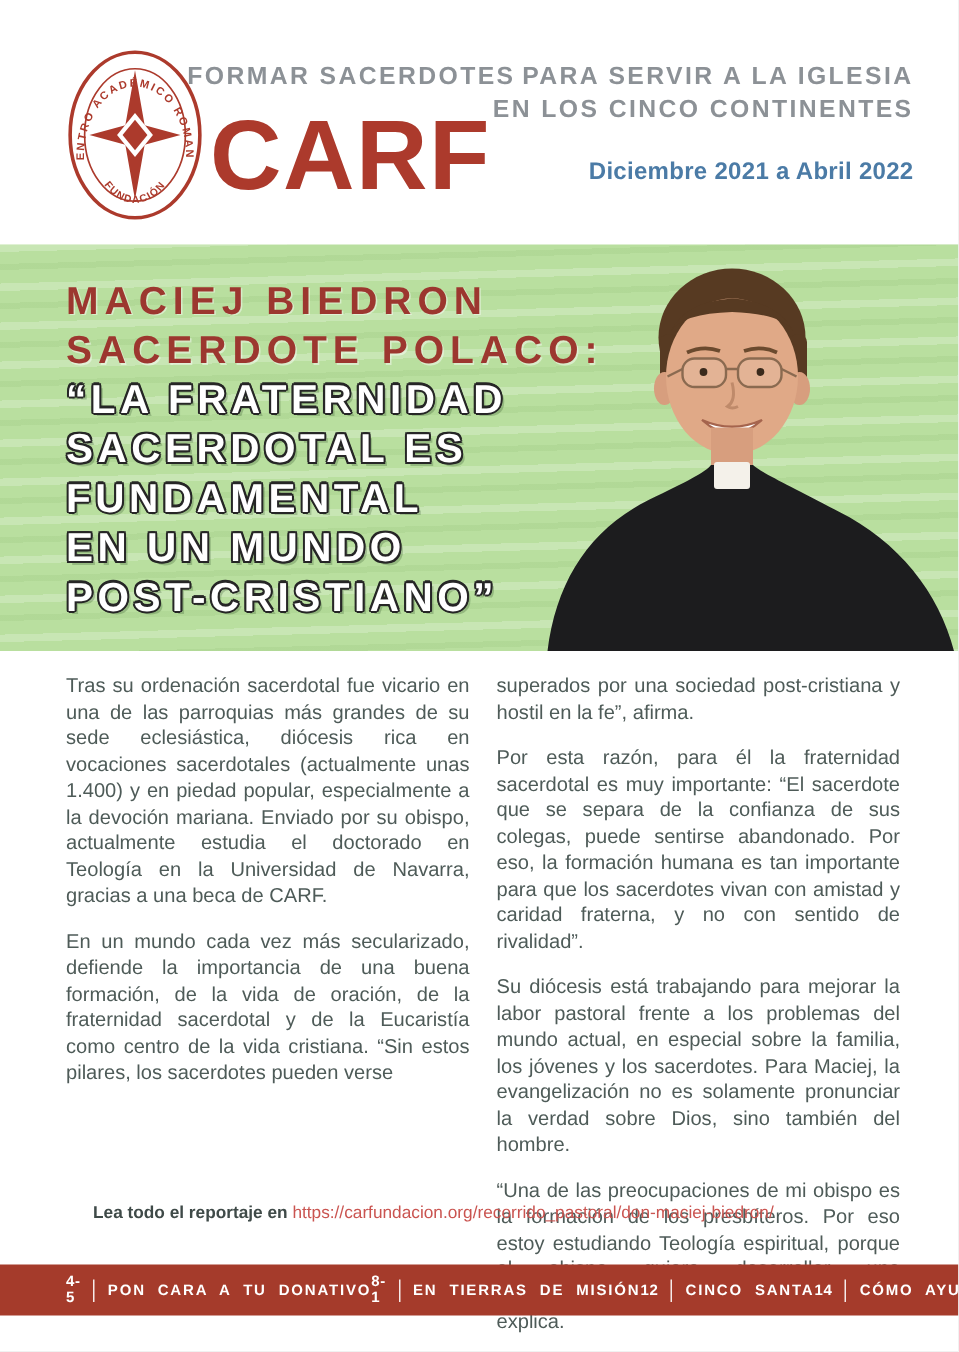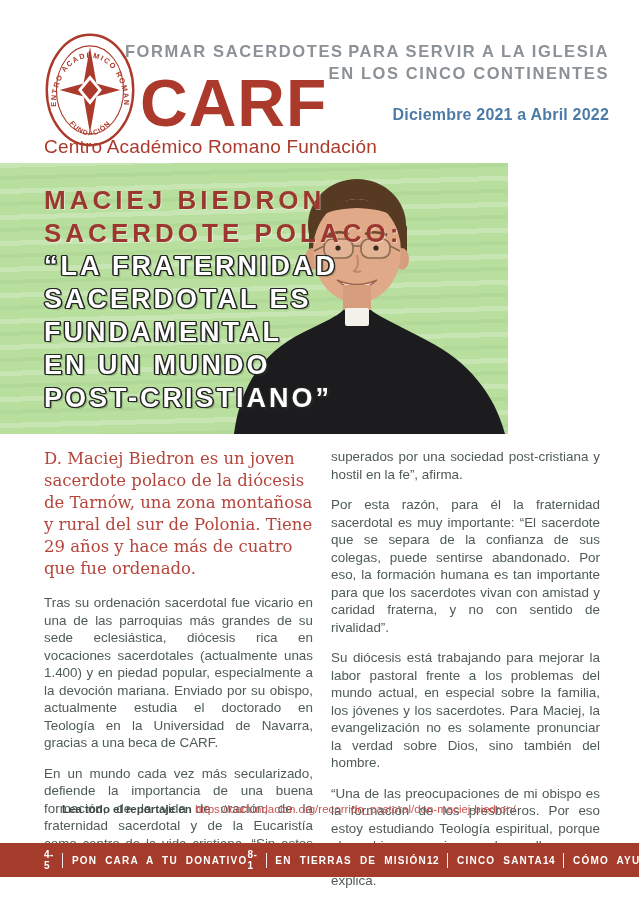--- a/index.html
+++ b/index.html
@@ -28,21 +28,21 @@
     letter-spacing:1.6px; white-space:nowrap;
   }
   .issue-date {
     margin-top:22px; color:#4b7ba6; font-weight:700; font-size:16px;
     letter-spacing:0.2px;
     margin-left:20px;
   }
 
   
   .hero {
-    position:absolute; left:0; top:163px; width:508px; height:271px;
+    position:absolute; left:0; top:163px; width:639px; height:271px;
     background:#b9df9f;
     background-image:
       repeating-linear-gradient(178.5deg,
         rgba(255,255,255,0.22) 0px, rgba(255,255,255,0.22) 5px,
         rgba(255,255,255,0.0) 5px, rgba(255,255,255,0.0) 13px,
         rgba(120,170,90,0.12) 13px, rgba(120,170,90,0.12) 17px,
         rgba(255,255,255,0.0) 17px, rgba(255,255,255,0.0) 26px);
   }
   .hero-title { position:absolute; left:44px; top:21px; z-index:3; }
   .hero-line { display:block; white-space:nowrap; font-weight:700; }
@@ -116,21 +116,20 @@
         <path d="M50,52 L59,63 L50,74 L41,63 Z" fill="#ac3a2c"></path>
         <text font-size="8" fill="#ac3a2c" font-weight="bold" letter-spacing="1.5">
           <textPath href="#arcTop" startOffset="50%" text-anchor="middle">CENTRO ACADÉMICO ROMANO</textPath>
         </text>
         <text font-size="7.5" fill="#ac3a2c" font-weight="bold" letter-spacing="1">
           <textPath href="#arcBot" startOffset="50%" text-anchor="middle">FUNDACIÓN</textPath>
         </text>
       </svg>
       <div class="carf-word">CARF</div>
     </div>
-    <div class="logo-subtitle">Centro Académico Romano Fundación</div>
   </div>
 
   <div class="header-right">
     <div>
       <span class="tagline-line">FORMAR SACERDOTES</span>
       <span class="tagline-line">PARA SERVIR A LA IGLESIA</span>
       <span class="tagline-line">EN LOS CINCO CONTINENTES</span>
     </div>
     <div class="issue-date">Diciembre 2021 a Abril 2022</div>
   </div>
@@ -177,21 +176,20 @@
       <rect x="111" y="122" width="28" height="32" fill="#d79e7e"></rect>
 
       <path d="M2,271 C8,224 30,190 70,170 C95,158 107,152 111,147 L139,147 C146,153 166,162 196,178 C236,198 263,232 273,271 Z" fill="#1c1c1e"></path>
 
       <rect x="113" y="145" width="24" height="18" rx="2" fill="#f4f1ea"></rect>
     </svg>
   </div>
 
   <div class="article">
     <div class="col">
-      <p class="lead">D. Maciej Biedron es un joven sacerdote polaco de la diócesis de Tarnów, una zona montañosa y rural del sur de Polonia. Tiene 29 años y hace más de cuatro que fue ordenado.</p>
       <p class="body-p">Tras su ordenación sacerdotal fue vicario en una de las parroquias más grandes de su sede eclesiástica, diócesis rica en vocaciones sacerdotales (actualmente unas 1.400) y en piedad popular, especialmente a la devoción mariana. Enviado por su obispo, actualmente estudia el doctorado en Teología en la Universidad de Navarra, gracias a una beca de CARF.</p>
       <p class="body-p">En un mundo cada vez más secularizado, defiende la importancia de una buena formación, de la vida de oración, de la fraternidad sacerdotal y de la Eucaristía como centro de la vida cristiana. “Sin estos pilares, los sacerdotes pueden verse</p>
     </div>
     <div class="col">
       <p class="body-p">superados por una sociedad post-cristiana y hostil en la fe”, afirma.</p>
       <p class="body-p">Por esta razón, para él la fraternidad sacerdotal es muy importante: “El sacerdote que se separa de la confianza de sus colegas, puede sentirse abandonado. Por eso, la formación humana es tan importante para que los sacerdotes vivan con amistad y caridad fraterna, y no con sentido de rivalidad”.</p>
       <p class="body-p">Su diócesis está trabajando para mejorar la labor pastoral frente a los problemas del mundo actual, en especial sobre la familia, los jóvenes y los sacerdotes. Para Maciej, la evangelización no es solamente pronunciar la verdad sobre Dios, sino también del hombre.</p>
       <p class="body-p">“Una de las preocupaciones de mi obispo es la formación de los presbíteros. Por eso estoy estudiando Teología espiritual, porque el obispo quiere desarrollar una espiritualidad sacerdotal en mi diócesis”, explica.</p>
     </div>
   </div>

